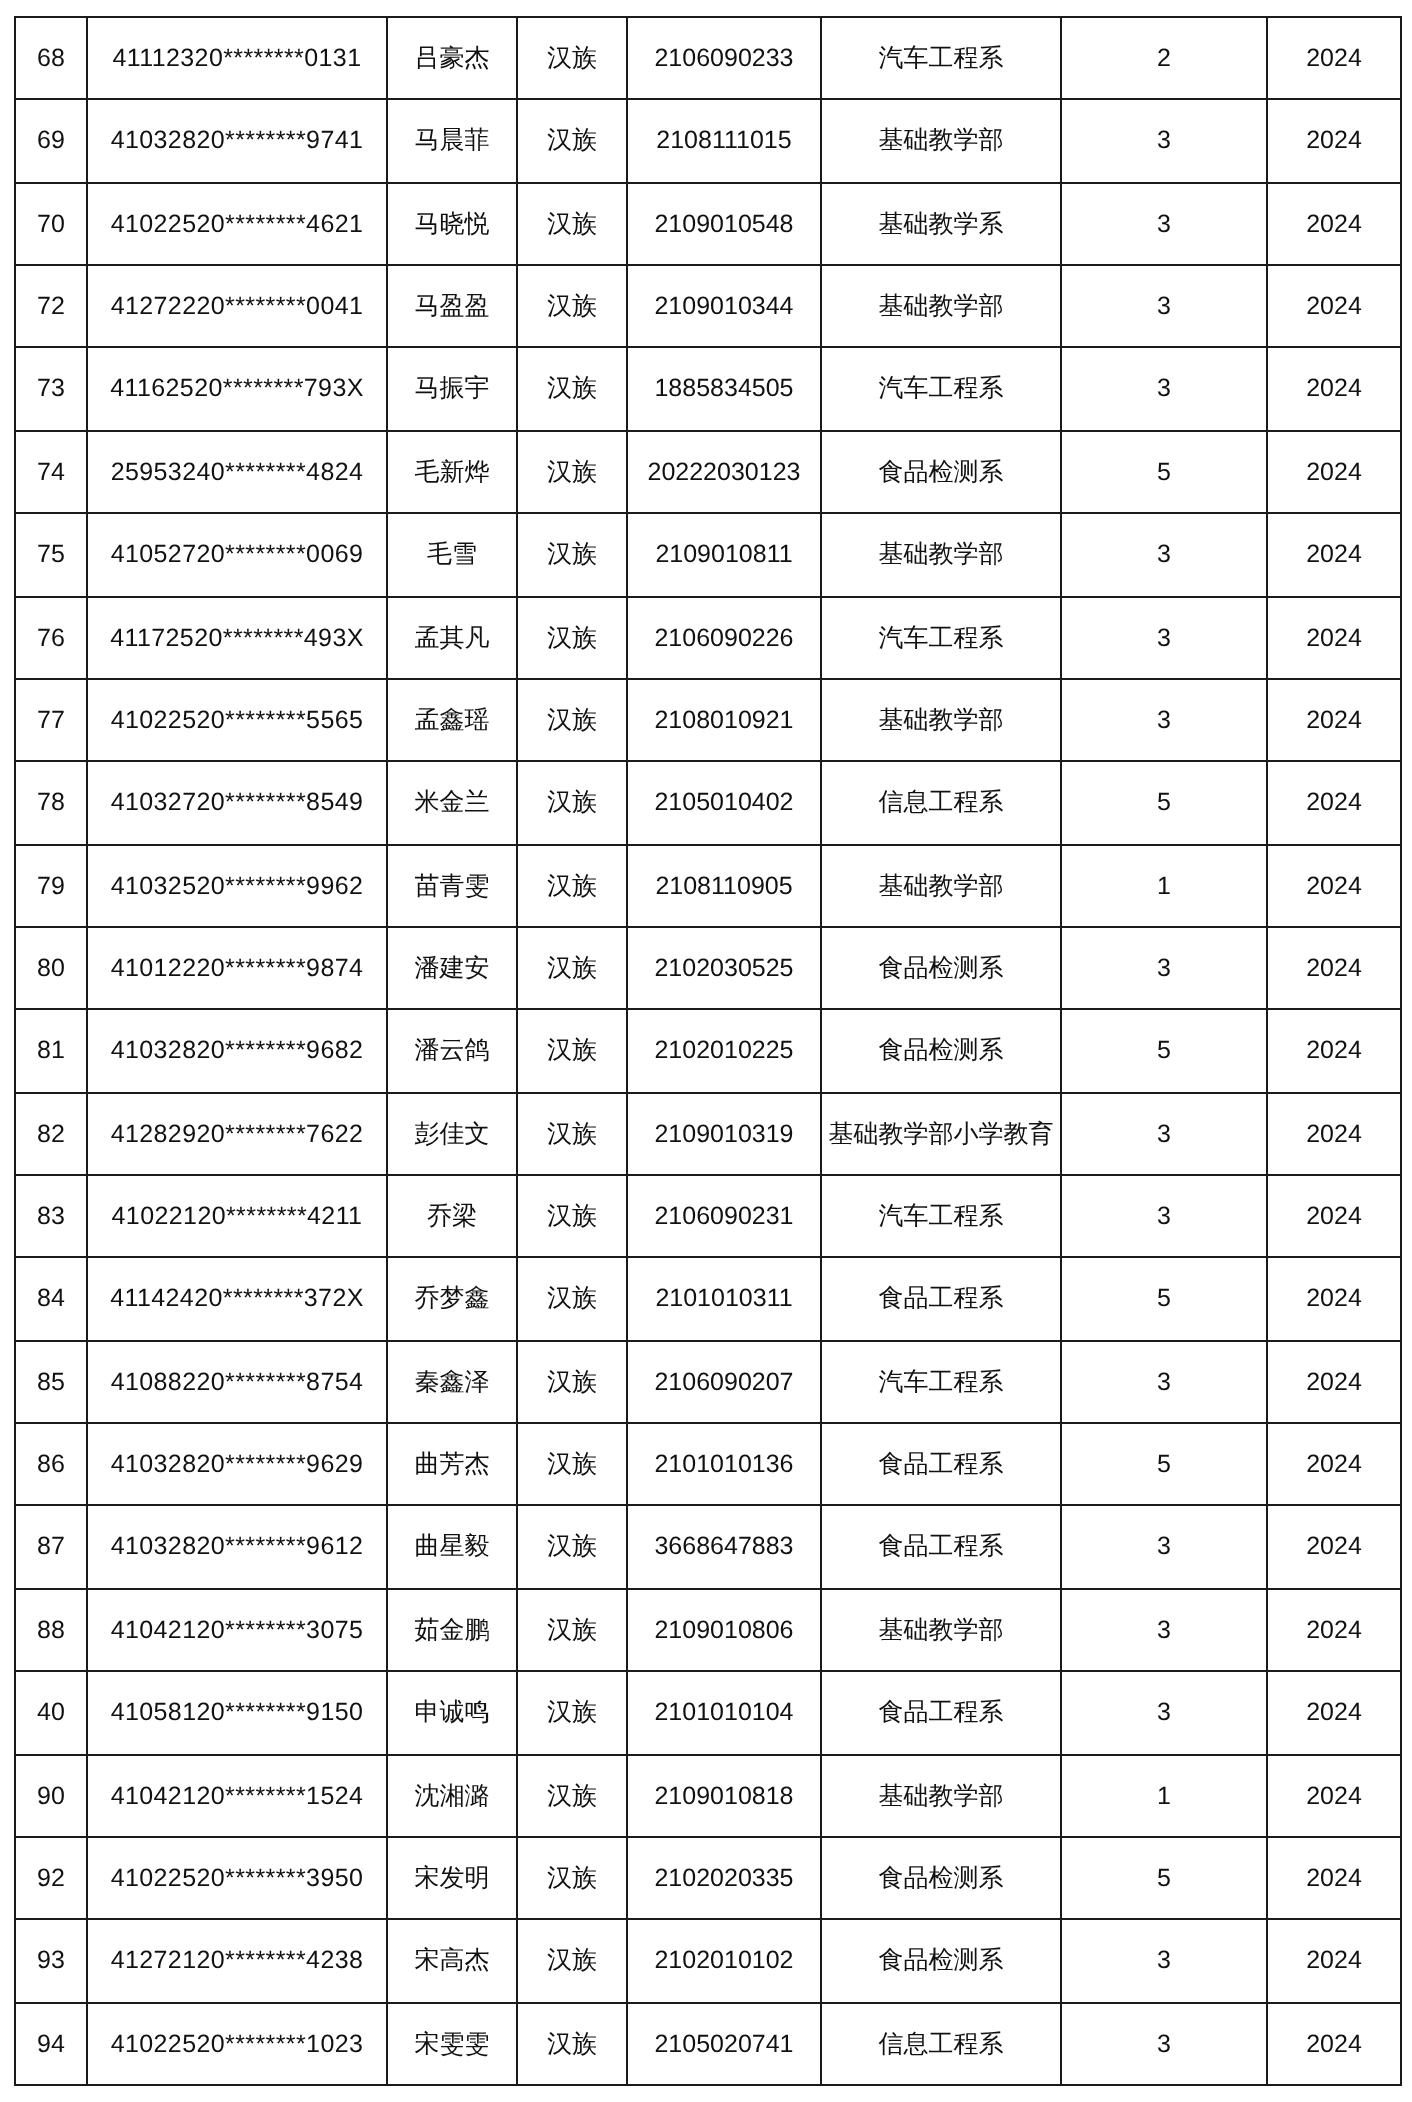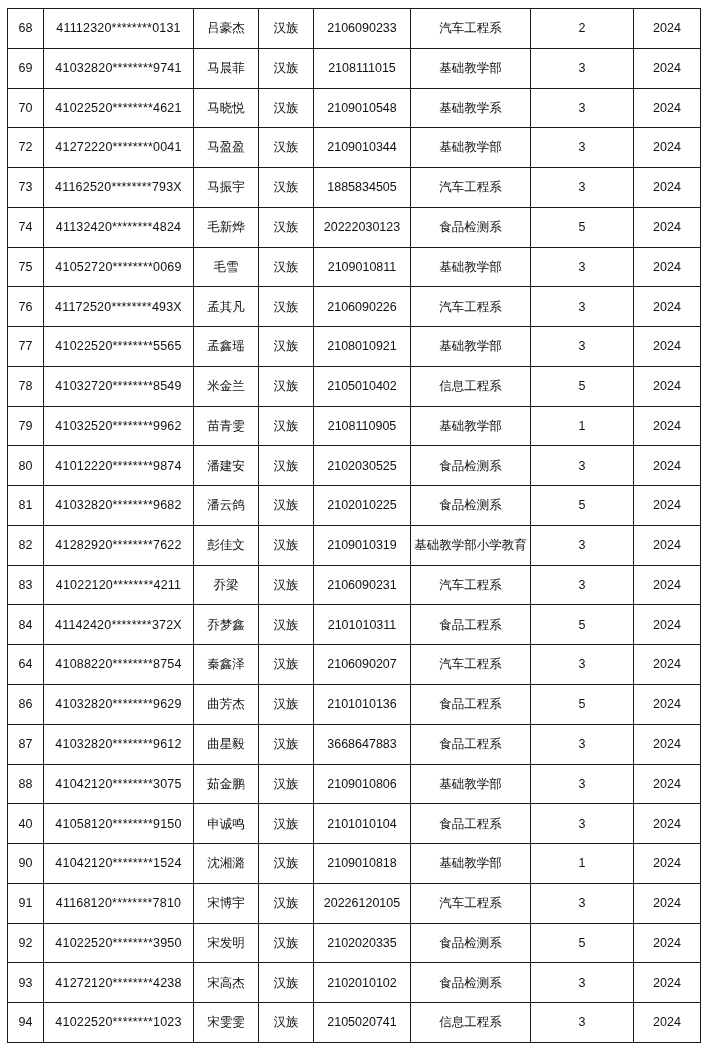--- a/index.html
+++ b/index.html
@@ -104,21 +104,21 @@
       <td class="cell-id">41162520********793X</td>
       <td class="cell-name">马振宇</td>
       <td class="cell-eth">汉族</td>
       <td class="cell-sid">1885834505</td>
       <td class="cell-dept">汽车工程系</td>
       <td class="cell-cnt">3</td>
       <td class="cell-year">2024</td>
     </tr>
         <tr>
       <td class="cell-no">74</td>
-      <td class="cell-id">41132420********4824</td>
+      <td class="cell-id">25953240********4824</td>
       <td class="cell-name">毛新烨</td>
       <td class="cell-eth">汉族</td>
       <td class="cell-sid">20222030123</td>
       <td class="cell-dept">食品检测系</td>
       <td class="cell-cnt">5</td>
       <td class="cell-year">2024</td>
     </tr>
         <tr>
       <td class="cell-no">75</td>
       <td class="cell-id">41052720********0069</td>
@@ -213,21 +213,21 @@
       <td class="cell-no">84</td>
       <td class="cell-id">41142420********372X</td>
       <td class="cell-name">乔梦鑫</td>
       <td class="cell-eth">汉族</td>
       <td class="cell-sid">2101010311</td>
       <td class="cell-dept">食品工程系</td>
       <td class="cell-cnt">5</td>
       <td class="cell-year">2024</td>
     </tr>
         <tr>
-      <td class="cell-no">64</td>
+      <td class="cell-no">85</td>
       <td class="cell-id">41088220********8754</td>
       <td class="cell-name">秦鑫泽</td>
       <td class="cell-eth">汉族</td>
       <td class="cell-sid">2106090207</td>
       <td class="cell-dept">汽车工程系</td>
       <td class="cell-cnt">3</td>
       <td class="cell-year">2024</td>
     </tr>
         <tr>
       <td class="cell-no">86</td>
@@ -270,30 +270,20 @@
       <td class="cell-year">2024</td>
     </tr>
         <tr>
       <td class="cell-no">90</td>
       <td class="cell-id">41042120********1524</td>
       <td class="cell-name">沈湘潞</td>
       <td class="cell-eth">汉族</td>
       <td class="cell-sid">2109010818</td>
       <td class="cell-dept">基础教学部</td>
       <td class="cell-cnt">1</td>
-      <td class="cell-year">2024</td>
-    </tr>
-        <tr>
-      <td class="cell-no">91</td>
-      <td class="cell-id">41168120********7810</td>
-      <td class="cell-name">宋博宇</td>
-      <td class="cell-eth">汉族</td>
-      <td class="cell-sid">20226120105</td>
-      <td class="cell-dept">汽车工程系</td>
-      <td class="cell-cnt">3</td>
       <td class="cell-year">2024</td>
     </tr>
         <tr>
       <td class="cell-no">92</td>
       <td class="cell-id">41022520********3950</td>
       <td class="cell-name">宋发明</td>
       <td class="cell-eth">汉族</td>
       <td class="cell-sid">2102020335</td>
       <td class="cell-dept">食品检测系</td>
       <td class="cell-cnt">5</td>

